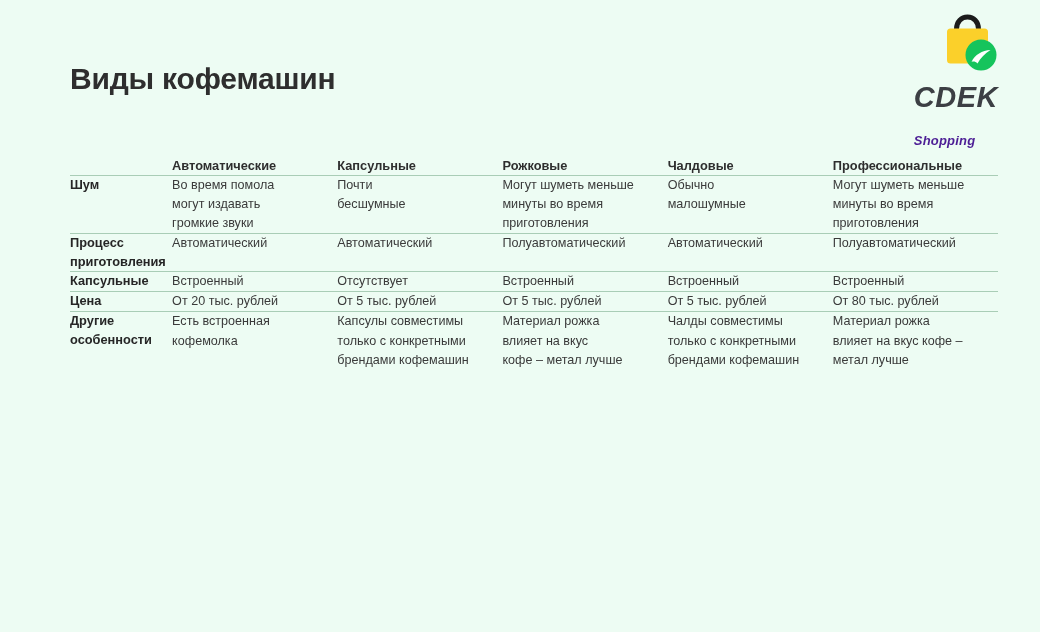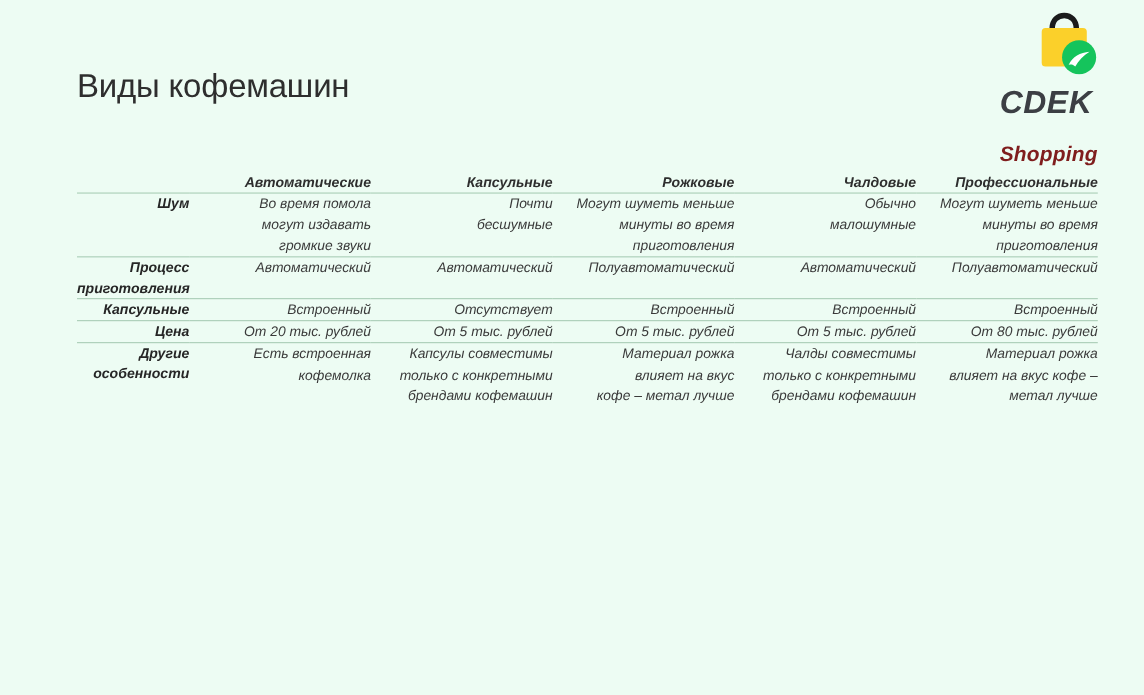--- a/index.html
+++ b/index.html
@@ -29,21 +29,21 @@
     top: 36px;
     right: 42px;
     height: 86px;
     display: flex;
     align-items: center;
     justify-content: space-between;
   }
 
   .page-title {
     font-size: 30px;
-    font-weight: normal;
+    font-weight: bold;
     letter-spacing: -0.2px;
     color: #2e2e2e;
     line-height: 1.15;
     white-space: nowrap;
   }
 
   
   .logo {
     display: flex;
     align-items: flex-end;
@@ -64,25 +64,25 @@
     line-height: 1;
   }
   .logo-cdek {
     font-size: 29px;
     font-weight: bold;
     font-style: italic;
     letter-spacing: 0.5px;
     color: #3c3f44;
   }
   .logo-shopping {
-    font-size: 19px;
+    font-size: 13px;
     font-weight: bold;
     font-style: italic;
     letter-spacing: 0.2px;
-    color: #7f1d1d;
+    color: #4c1d95;
     margin-top: 22px;
   }
 
   
   .table-wrap {
     position: absolute;
     left: 70px;
     top: 158px;
     width: 928px;
   }
@@ -92,23 +92,22 @@
     border-collapse: collapse;
     table-layout: fixed;
   }
 
   table.compare col.c-label { width: 102px; }
   table.compare col.c-data  { width: 165px; }
 
   table.compare th,
   table.compare td {
     vertical-align: top;
-    text-align: right;
+    text-align: left;
     padding: 0;
-    font-style: italic;
   }
 
   
   thead th {
     font-size: 12.8px;
     font-weight: bold;
     color: #2e2e2e;
     padding: 0 14px 12px 0;
     line-height: 1.3;
     border-bottom: 1px solid #a9cdb6;

